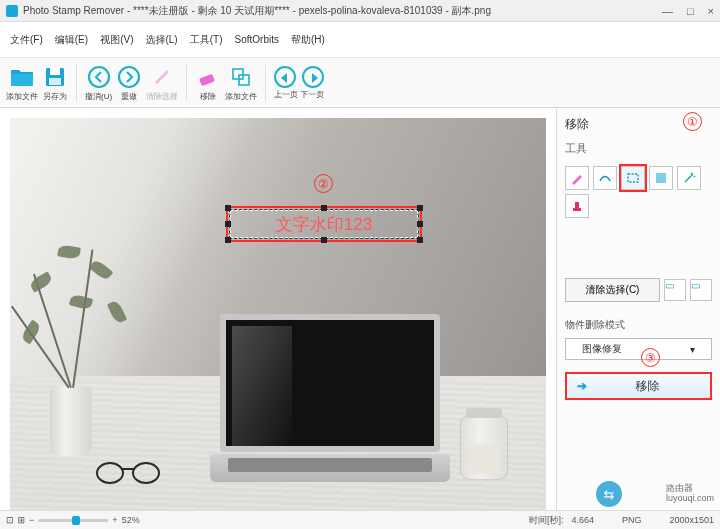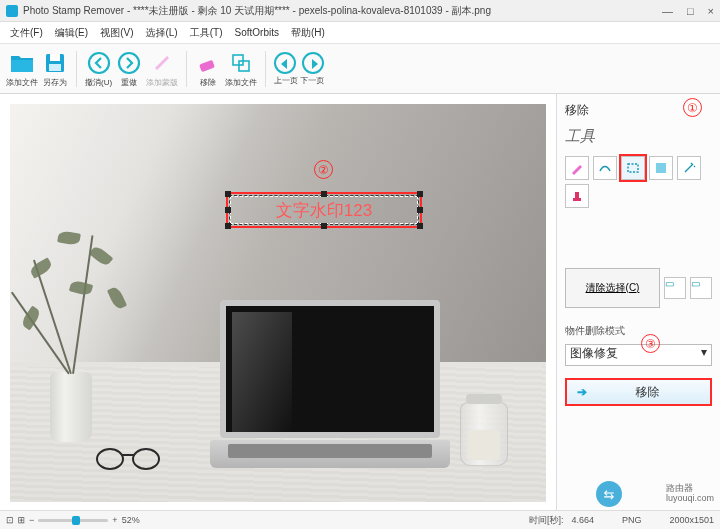--- a/index.html
+++ b/index.html
@@ -3,21 +3,21 @@
 <meta charset="utf-8">
 <style>
 * { margin: 0; padding: 0; box-sizing: border-box; font-family: "Microsoft YaHei", sans-serif; }
 body { width: 720px; height: 529px; background: #fff; overflow: hidden; position: relative; }
 
 .titlebar { height: 22px; background: #f0f0f0; display: flex; align-items: center; padding: 8px 6px; font-size: 10px; color: #444; border-bottom: 1px solid #ddd; }
 .titlebar .icon { width: 12px; height: 12px; background: #1ba8d8; border-radius: 2px; margin-right: 5px; }
 .titlebar .title { flex: 1; }
 .titlebar .win-controls { display: flex; gap: 14px; font-size: 11px; color: #555; }
 
-.menubar { height: 22px; display: flex; align-items: center; gap: 0; padding: 0 4px; font-size: 10px; color: #333; border-bottom: 1px solid #e4e4e4; }
+.menubar { height: 36px; display: flex; align-items: center; gap: 0; padding: 0 4px; font-size: 10px; color: #333; border-bottom: 1px solid #e4e4e4; }
 .menubar span { padding: 0 6px; }
 
 .toolbar { height: 50px; display: flex; align-items: center; padding: 2px 6px; gap: 4px; border-bottom: 1px solid #d8d8d8; background: #fafafa; }
 .tool-group { display: flex; flex-direction: column; align-items: center; gap: 1px; }
 .tool-group .icon { width: 26px; height: 26px; border-radius: 3px; display: flex; align-items: center; justify-content: center; }
 .tool-group .lbl { font-size: 8px; color: #444; }
 .tool-sep { width: 1px; height: 36px; background: #ddd; margin: 0 4px; }
 .nav-icons { display: flex; gap: 6px; }
 .nav-icons .circ { width: 22px; height: 22px; border-radius: 50%; border: 2px solid #1db4c7; position: relative; }
 .nav-icons .circ::after { content: ""; position: absolute; left: 7px; top: 5px; width: 0; height: 0; border-top: 5px solid transparent; border-bottom: 5px solid transparent; }
@@ -64,29 +64,29 @@
 .handle { position: absolute; width: 6px; height: 6px; background: #222; }
 .h-tl { left: -3px; top: -3px; } .h-tm { left: 50%; top: -3px; margin-left: -3px; } .h-tr { right: -3px; top: -3px; }
 .h-ml { left: -3px; top: 50%; margin-top: -3px; } .h-mr { right: -3px; top: 50%; margin-top: -3px; }
 .h-bl { left: -3px; bottom: -3px; } .h-bm { left: 50%; bottom: -3px; margin-left: -3px; } .h-br { right: -3px; bottom: -3px; }
 
 .annot { position: absolute; color: #ff2a2a; font-size: 15px; font-weight: 400; }
 .annot.c { border: 1.5px solid #ff2a2a; border-radius: 50%; width: 19px; height: 19px; display: flex; align-items: center; justify-content: center; font-size: 12px; }
 
 .sidepanel { width: 164px; border-left: 1px solid #ddd; padding: 8px; font-size: 11px; color: #333; display: flex; flex-direction: column; gap: 6px; background: #fcfcfc; position: relative; }
 .sidepanel .section-title { font-size: 12px; color: #333; }
-.sidepanel .sub { font-size: 15px; color: #666; margin-top: 2px; font-style: italic; }
+.sidepanel .sub { font-size: 11px; color: #666; margin-top: 2px; }
 .tool-row { display: flex; gap: 4px; margin-top: 4px; flex-wrap: wrap; }
 .tool-btn { width: 24px; height: 24px; border: 1px solid #c4c4c4; background: #fff; display: flex; align-items: center; justify-content: center; font-size: 12px; color: #1496b4; }
 .tool-btn.sel { outline: 2.5px solid #ff2a2a; background: #eaf6fb; }
 .clear-row { display: flex; gap: 4px; align-items: center; margin-top: 54px; }
-.clear-btn { flex: 1; height: 40px; border: 1px solid #bcbcbc; background: #f5f5f5; font-size: 10px; text-decoration: underline; }
+.clear-btn { flex: 1; height: 24px; border: 1px solid #bcbcbc; background: #f5f5f5; font-size: 10px; }
 .mini-btn { width: 22px; height: 22px; border: 1px solid #c4c4c4; background: #fff; font-size: 10px; color: #1496b4; }
 .mode-label { font-size: 10px; color: #555; margin-top: 10px; }
-.mode-select { height: 22px; border: 1px solid #bcbcbc; background: #fff; font-size: 12px; padding: 0 4px; display: flex; align-items: flex-start; justify-content: space-between; }
+.mode-select { height: 22px; border: 1px solid #bcbcbc; background: #fff; font-size: 10px; padding: 0 16px; display: flex; align-items: center; justify-content: space-between; }
 .remove-btn { height: 28px; border: 2.5px solid #ff2a2a; background: linear-gradient(180deg, #f6fbfe, #dceffa); display: flex; align-items: center; gap: 8px; padding: 0 10px; font-size: 12px; margin-top: 6px; }
 .remove-btn .arrow { color: #1aa6d4; font-weight: bold; }
 
 .statusbar { position: absolute; left: 0; right: 0; bottom: 0; height: 19px; border-top: 1px solid #ddd; background: #f6f6f6; display: flex; align-items: center; font-size: 9px; color: #555; padding: 0 6px; gap: 8px; }
 .statusbar .zoom-ctl { display: flex; align-items: center; gap: 4px; }
 .zoom-track { width: 70px; height: 3px; background: #ccc; position: relative; border-radius: 2px; }
 .zoom-thumb { position: absolute; left: 34px; top: -3px; width: 8px; height: 9px; background: #1aa6d4; border-radius: 2px; }
 .statusbar .spacer { flex: 1; }
 
 .corner-logo { position: absolute; right: 6px; bottom: 22px; display: flex; align-items: center; gap: 4px; opacity: 0.85; }
@@ -156,21 +156,21 @@
         </svg>
       </div>
     <div class="lbl">重做</div>
   </div>
   <div class="tool-group" style="opacity:.45">
     <div class="icon">
         <svg width="22" height="22" viewBox="0 0 22 22">
           <path d="M4 16L16 4l2 2L6 18z" fill="#ec6bd0"></path>
         </svg>
       </div>
-    <div class="lbl">添加蒙版</div>
+    <div class="lbl">清除选择</div>
   </div>
   <div class="tool-sep"></div>
   <div class="tool-group">
     <div class="icon">
         <svg width="22" height="22" viewBox="0 0 22 22">
           <rect x="3" y="10" width="14" height="8" rx="2" transform="rotate(-20 10 14)" fill="#ec6bd0"></rect>
         </svg>
       </div>
     <div class="lbl">移除</div>
   </div>

